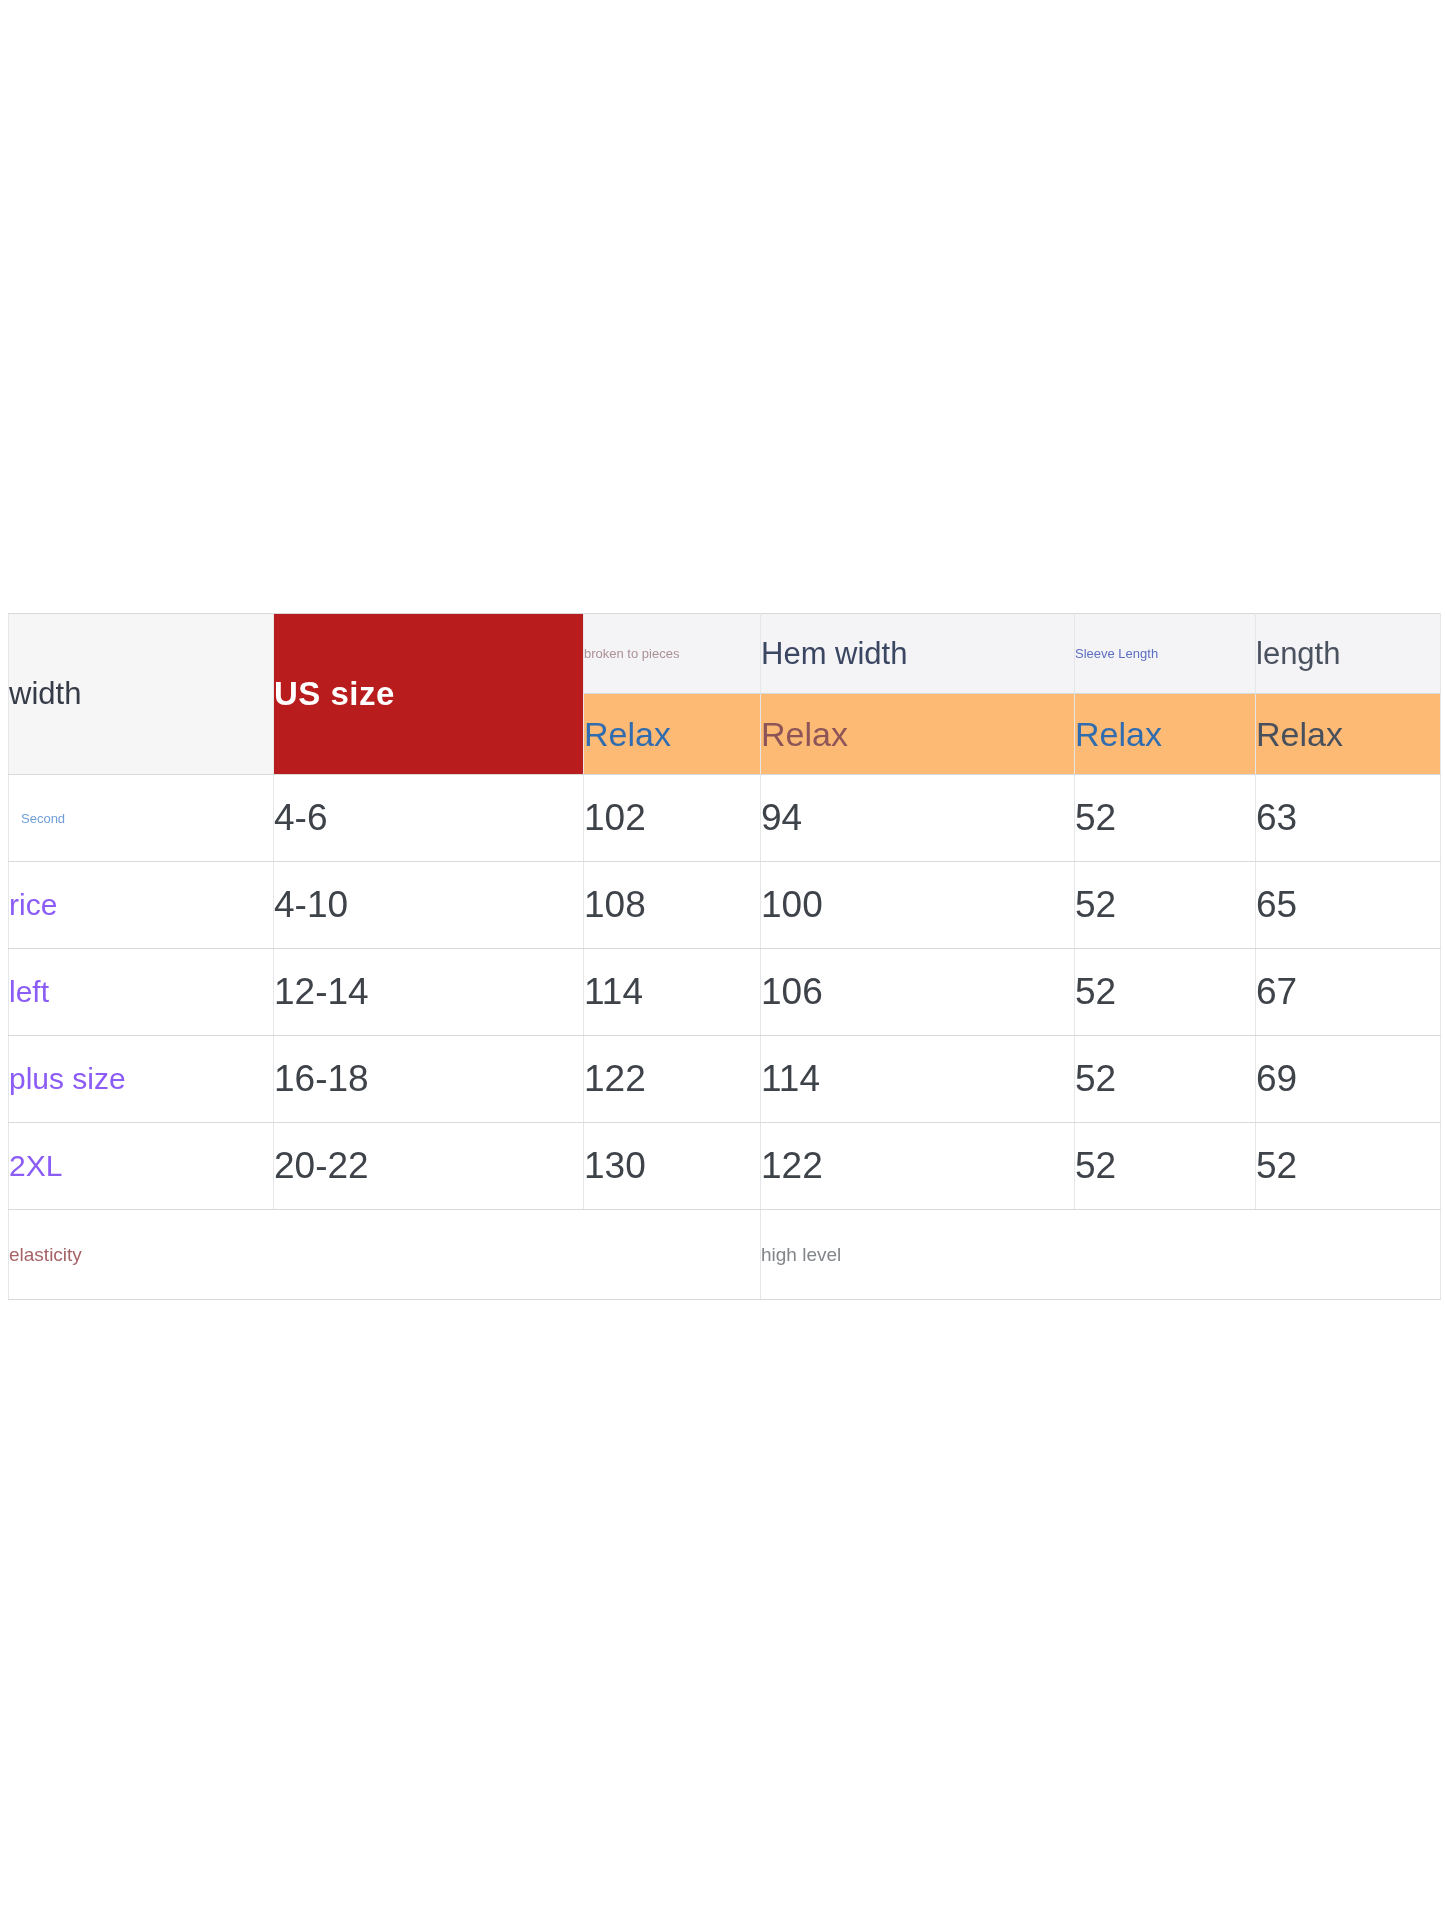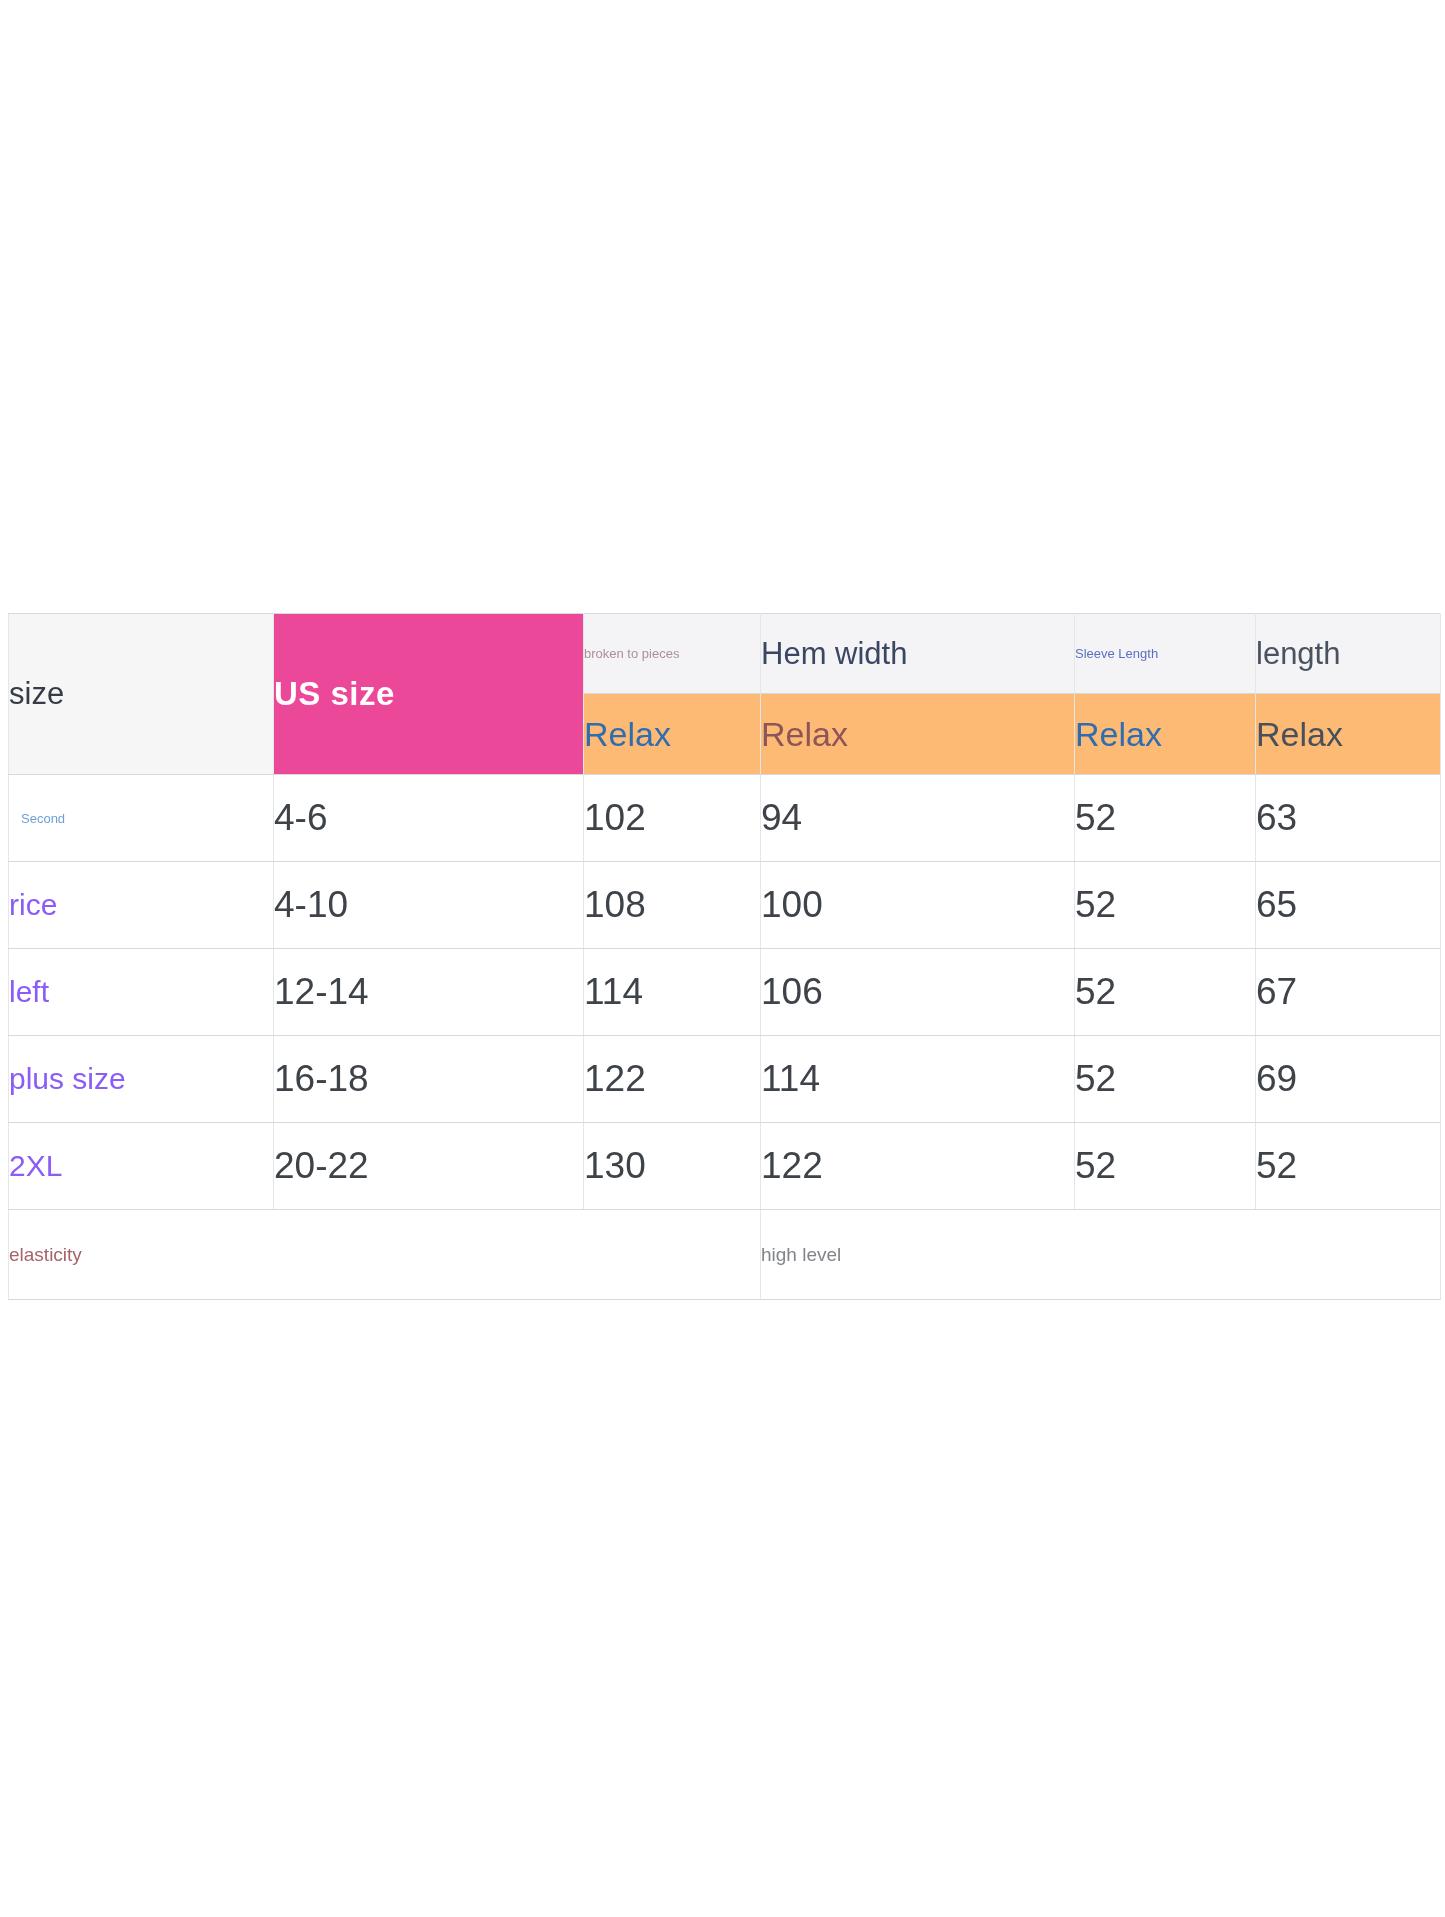--- a/index.html
+++ b/index.html
@@ -38,21 +38,21 @@
   tr.header-fit td   { height: 80px; background: #fdba74; }
   tr.data td         { height: 86px; background: #ffffff; }
   tr.footer td       { height: 89px; background: #ffffff; }
 
   .size-col-header {
     background: #f6f6f7;
     font-size: 31px;
     color: #363c47;
   }
   .us-size-header {
-    background: #ec4899;
+    background: #b91c1c;
     color: #ffffff;
     font-weight: bold;
     font-size: 33px;
     letter-spacing: 0.5px;
   }
   .header-title-bg { background: #f4f4f6; }
   .tiny-pink  { font-size: 13px; color: #ab9095; }
   .tiny-blue  { font-size: 13px; color: #5d6fc2; }
   .hem-header    { font-size: 31px; color: #3b4663; }
   .length-header { font-size: 31px; color: #4a5260; }
@@ -78,21 +78,21 @@
       <col style="width:265px">
       <col style="width:310px">
       <col style="width:177px">
       <col style="width:314px">
       <col style="width:181px">
       <col style="width:185px">
     </colgroup>
 
     <tbody>
         <tr class="header-title">
-      <td rowspan="2" class="size-col-header">size</td>
+      <td rowspan="2" class="size-col-header">width</td>
       <td rowspan="2" class="us-size-header">US size</td>
       <td class="header-title-bg tiny-pink">broken to pieces</td>
       <td class="header-title-bg hem-header">Hem width</td>
       <td class="header-title-bg tiny-blue">Sleeve Length</td>
       <td class="header-title-bg length-header">length</td>
     </tr>
 
     <tr class="header-fit">
       <td class="fit fit-blue">Relax</td>
       <td class="fit fit-maroon">Relax</td>

